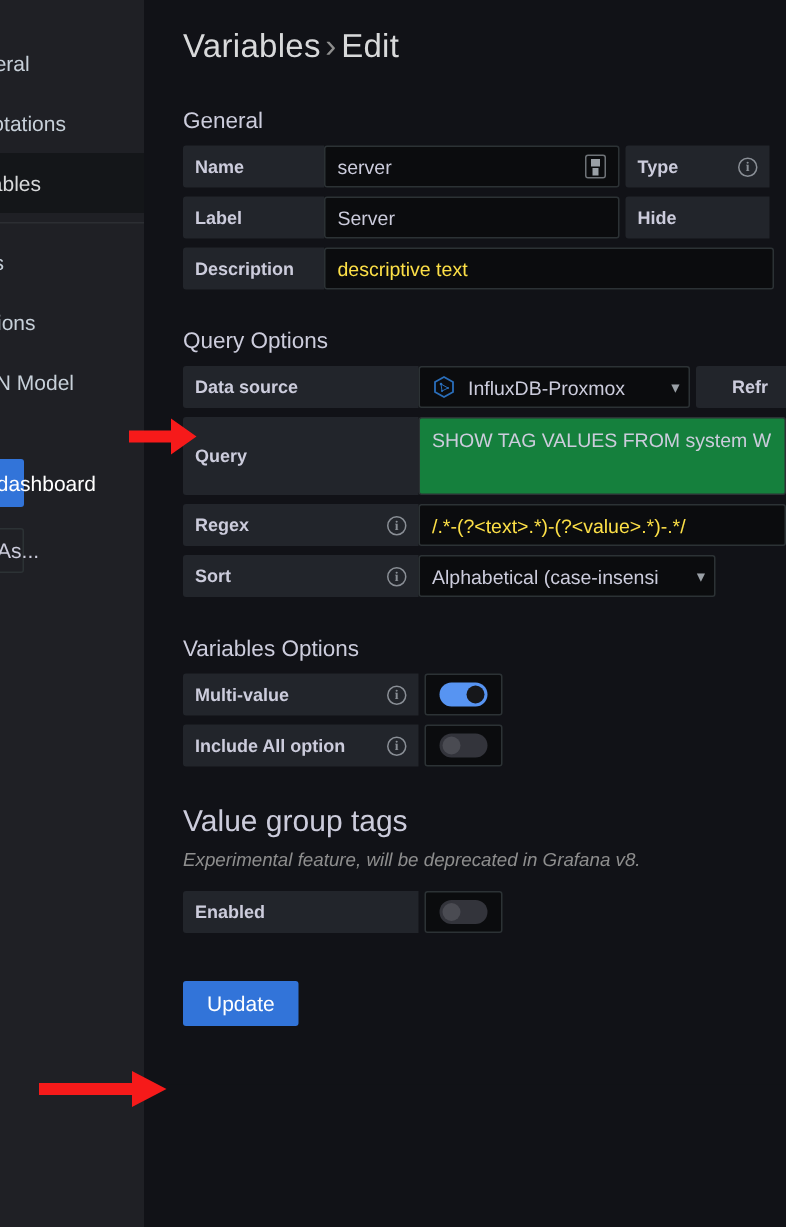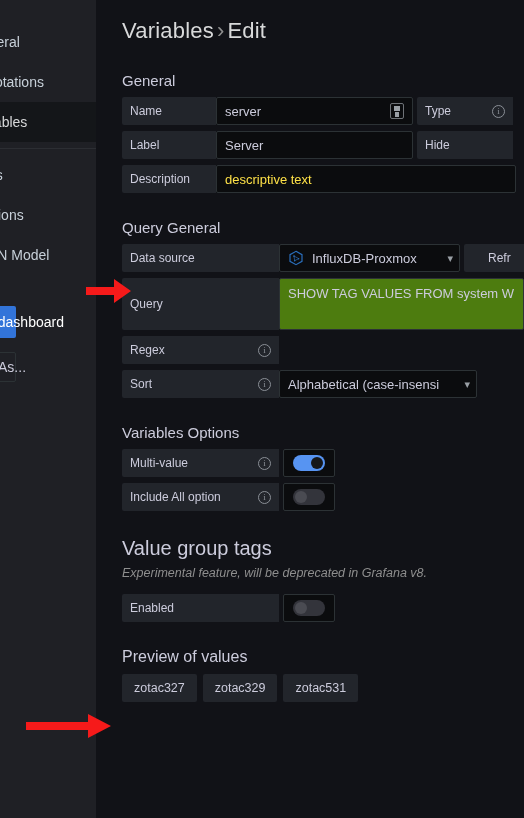--- a/index.html
+++ b/index.html
@@ -115,21 +115,21 @@
   
   .frow {
     display: flex;
     align-items: flex-start;
     margin-bottom: 6px;
   }
   .flabel {
     background: #22252b;
     color: #ccccdc;
     font-size: 12px;
-    font-weight: normal;
+    font-weight: bold;
     height: 28px;
     line-height: 28px;
     border-radius: 2px 0 0 2px;
     padding: 0 8px;
     display: flex;
     align-items: center;
     justify-content: space-between;
     flex: 0 0 auto;
   }
   .flabel .lbl-text { white-space: nowrap; }
@@ -206,21 +206,21 @@
     margin-left: auto;
     padding-left: 6px;
     color: #9aa0a6;
     font-size: 11px;
     flex: 0 0 auto;
   }
   .influx-logo { width: 16px; height: 16px; margin-right: 8px; flex: 0 0 16px; }
 
   
   .ftextarea {
-    background: #4d7c0f;
+    background: #15803d;
     border: 1px solid #2c3235;
     border-radius: 2px;
     height: 52px;
     color: #ccccdc;
     font-size: 13px;
     padding: 7px 8px;
     white-space: nowrap;
     overflow: hidden;
   }
 
@@ -369,21 +369,21 @@
           <span class="lbl-text">Description</span>
         </div>
         <div class="finput ph" style="width:300px;">
           <span>descriptive text</span>
         </div>
       </div>
     </div>
 
     
     <div class="section">
-      <div class="section-title">Query General</div>
+      <div class="section-title">Query Options</div>
 
       <div class="frow">
         <div class="flabel w157">
           <span class="lbl-text">Data source</span>
         </div>
         <div class="fselect" style="width:198px;">
           <svg class="influx-logo" viewBox="0 0 24 24">
             <polygon points="12,2 21,7 21,17 12,22 3,17 3,7" fill="none" stroke="#2a6ebb" stroke-width="1.8"></polygon>
             <circle cx="9" cy="9" r="1.3" fill="#2a6ebb"></circle>
             <circle cx="16" cy="13" r="1.1" fill="#2a6ebb"></circle>
@@ -406,20 +406,23 @@
         <div class="ftextarea" style="width:265px;">
           <span>SHOW TAG VALUES FROM system W</span>
         </div>
       </div>
 
       <div class="frow">
         <div class="flabel w157">
           <span class="lbl-text">Regex</span>
           <span class="info-icon">i</span>
         </div>
+        <div class="finput ph" style="width:265px;">
+          <span>/.*-(?&lt;text&gt;.*)-(?&lt;value&gt;.*)-.*/</span>
+        </div>
       </div>
 
       <div class="frow">
         <div class="flabel w157">
           <span class="lbl-text">Sort</span>
           <span class="info-icon">i</span>
         </div>
         <div class="fselect" style="width:198px;">
           <span>Alphabetical (case-insensi</span>
           <span class="caret">▾</span>
@@ -470,28 +473,20 @@
         <div class="gap"></div>
         <div class="toggle-cell">
           <div class="toggle">
               <div class="knob"></div>
             </div>
         </div>
       </div>
     </div>
 
     
-    <div class="section">
-      <div class="section-title" style="font-size:16px;margin-bottom:8px;">Preview of values</div>
-      <div class="preview-row">
-        <span class="chip">zotac327</span>
-        <span class="chip">zotac329</span>
-        <span class="chip">zotac531</span>
-      </div>
-    </div>
 
     <button class="btn-update">Update</button>
   </div>
 
   <svg class="arrow" id="arrow-datasource" width="46" height="32" viewBox="0 0 46 32">
     <path d="M0 12 H28 V4 L45 16 L28 28 V20 H0 Z" fill="#f61a1a"></path>
   </svg>
 
   <svg class="arrow" id="arrow-preview" width="86" height="32" viewBox="0 0 86 32">
     <path d="M0 12 H62 V4 L85 16 L62 28 V20 H0 Z" fill="#f61a1a"></path>

